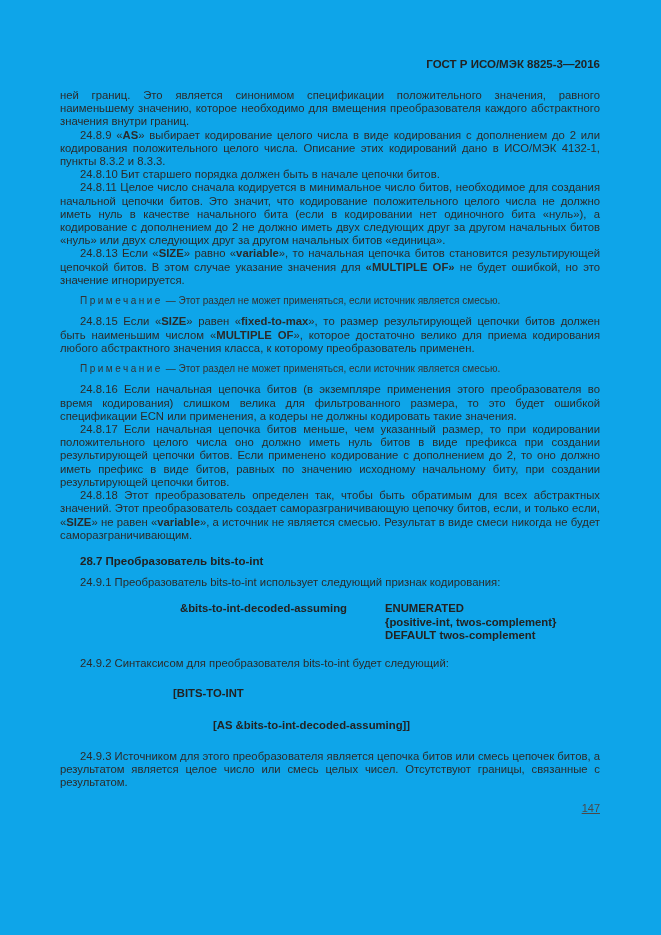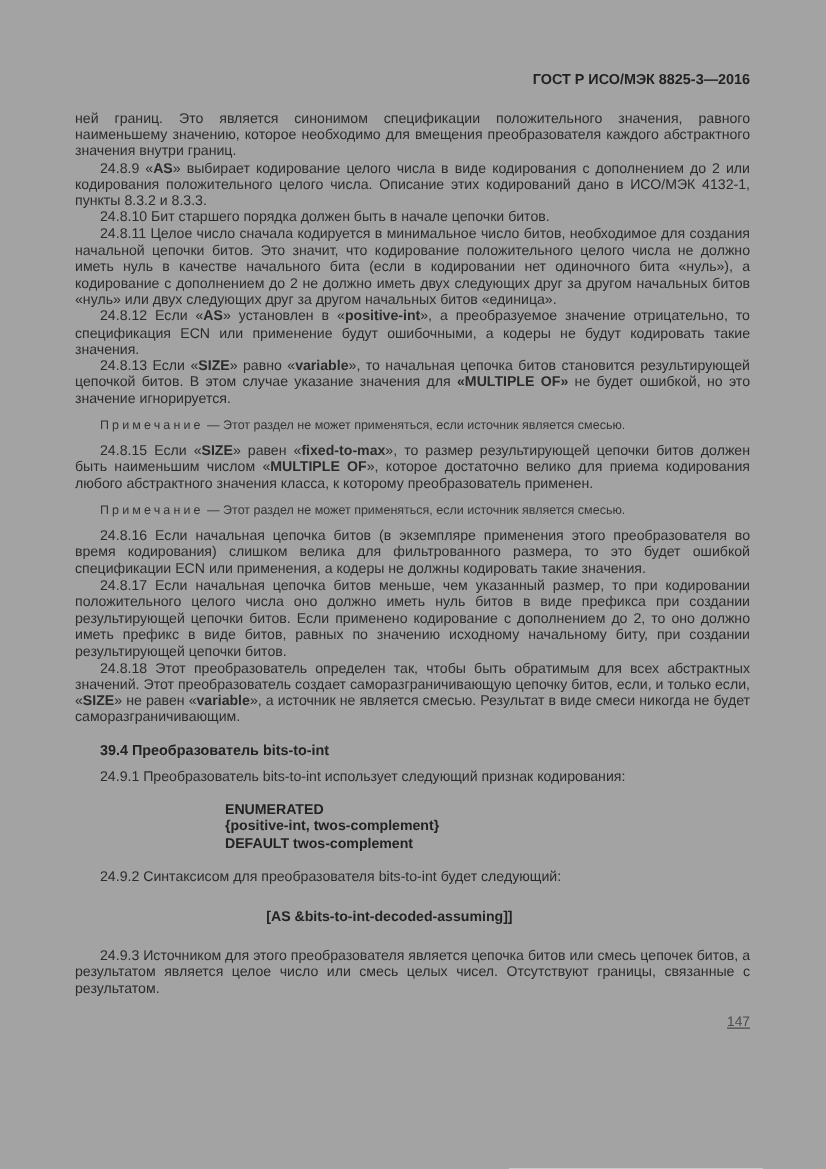--- a/index.html
+++ b/index.html
@@ -1,20 +1,20 @@
 <!DOCTYPE html>
 <html><head>
 <meta charset="utf-8">
 <style>
   html, body { margin: 0; padding: 0; background: #ffffff; }
   .page {
     position: relative;
     width: 661px;
     height: 935px;
-    background: #a3a3a3;
+    background: #0ea5e9;
     box-sizing: border-box;
     padding: 58px 61px 0 60px;
     font-family: "Liberation Sans", sans-serif;
     color: #2b2b2b;
     overflow: hidden;
   }
   .doc-header {
     text-align: right;
     font-weight: bold;
     font-size: 11.5px;
@@ -81,48 +81,49 @@
 <div class="page">
 
   <div class="doc-header">ГОСТ Р ИСО/МЭК 8825-3—2016</div>
 
   <p class="body noindent"><span>ней границ. Это является синонимом спецификации положительного значения, равного наименьшему значению, которое необходимо для вмещения преобразователя каждого абстрактного значения внутри границ.</span></p>
 
 
   <p class="body"><span>24.8.9 «</span><span class="b">AS</span><span>» выбирает кодирование целого числа в виде кодирования с дополнением до 2 или кодирования положительного целого числа. Описание этих кодирований дано в ИСО/МЭК 4132-1, пункты 8.3.2 и 8.3.3.</span></p>
   <p class="body"><span>24.8.10 Бит старшего порядка должен быть в начале цепочки битов.</span></p>
   <p class="body"><span>24.8.11 Целое число сначала кодируется в минимальное число битов, необходимое для создания начальной цепочки битов. Это значит, что кодирование положительного целого числа не должно иметь нуль в качестве начального бита (если в кодировании нет одиночного бита «нуль»), а кодирование с дополнением до 2 не должно иметь двух следующих друг за другом начальных битов «нуль» или двух следующих друг за другом начальных битов «единица».</span></p>
-  <p class="body"><span>24.8.12 Если «</span><span class="b">AS</span><span>» установлен в «</span><span class="b">positive-int</span><span>», а преобразуемое значение отрицательно, то спецификация ECN или применение будут ошибочными, а кодеры не будут кодировать такие значения.</span></p>
   <p class="body"><span>24.8.13 Если «</span><span class="b">SIZE</span><span>» равно «</span><span class="b">variable</span><span>», то начальная цепочка битов становится результирующей цепочкой битов. В этом случае указание значения для </span><span class="b">«MULTIPLE OF»</span><span> не будет ошибкой, но это значение игнорируется.</span></p>
 
   <p class="note"><span class="spaced">Примечание</span><span> — Этот раздел не может применяться, если источник является смесью.</span></p>
 
   <p class="body"><span>24.8.15 Если «</span><span class="b">SIZE</span><span>» равен «</span><span class="b">fixed-to-max</span><span>», то размер результирующей цепочки битов должен быть наименьшим числом «</span><span class="b">MULTIPLE OF</span><span>», которое достаточно велико для приема кодирования любого абстрактного значения класса, к которому преобразователь применен.</span></p>
 
   <p class="note"><span class="spaced">Примечание</span><span> — Этот раздел не может применяться, если источник является смесью.</span></p>
 
   <p class="body"><span>24.8.16 Если начальная цепочка битов (в экземпляре применения этого преобразователя во время кодирования) слишком велика для фильтрованного размера, то это будет ошибкой спецификации ECN или применения, а кодеры не должны кодировать такие значения.</span></p>
   <p class="body"><span>24.8.17 Если начальная цепочка битов меньше, чем указанный размер, то при кодировании положительного целого числа оно должно иметь нуль битов в виде префикса при создании результирующей цепочки битов. Если применено кодирование с дополнением до 2, то оно должно иметь префикс в виде битов, равных по значению исходному начальному биту, при создании результирующей цепочки битов.</span></p>
   <p class="body"><span>24.8.18 Этот преобразователь определен так, чтобы быть обратимым для всех абстрактных значений. Этот преобразователь создает саморазграничивающую цепочку битов, если, и только если, «</span><span class="b">SIZE</span><span>» не равен «</span><span class="b">variable</span><span>», а источник не является смесью. Результат в виде смеси никогда не будет саморазграничивающим.</span></p>
 
-  <div class="section-heading">39.4 Преобразователь bits-to-int</div>
+  <div class="section-heading">28.7 Преобразователь bits-to-int</div>
 
   <p class="body"><span>24.9.1 Преобразователь bits-to-int использует следующий признак кодирования:</span></p>
 
   <div class="field-row">
+    <span class="field-name">&amp;bits-to-int-decoded-assuming</span>
     <span class="field-type">
       <div>ENUMERATED</div>
       <div>{positive-int, twos-complement}</div>
       <div>DEFAULT twos-complement</div>
     </span>
   </div>
 
   <p class="body"><span>24.9.2 Синтаксисом для преобразователя bits-to-int будет следующий:</span></p>
 
   <div class="syntax-block">
+    <div>[BITS-TO-INT</div>
     <div class="syntax-line-2">[AS &amp;bits-to-int-decoded-assuming]]</div>
   </div>
 
   <p class="body"><span>24.9.3 Источником для этого преобразователя является цепочка битов или смесь цепочек битов, а результатом является целое число или смесь целых чисел. Отсутствуют границы, связанные с результатом.</span></p>
 
   <div class="page-number">147</div>
 
 </div>
 
 </body></html>

